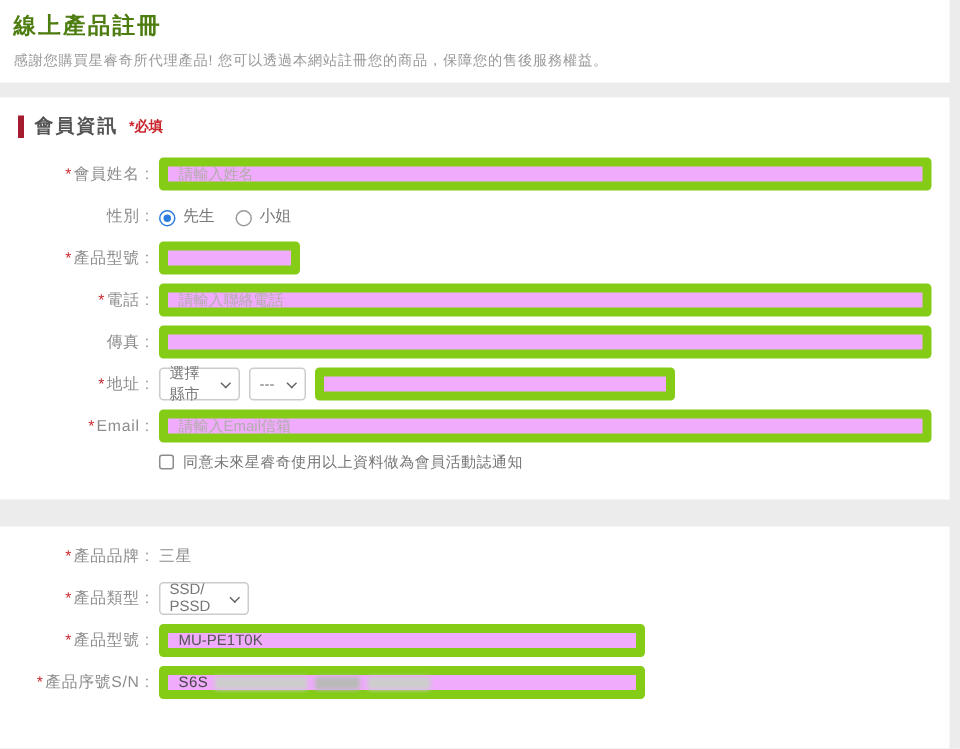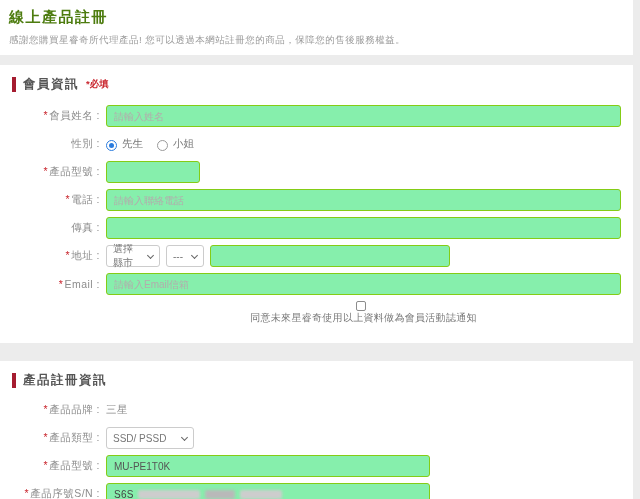--- a/index.html
+++ b/index.html
@@ -19,50 +19,50 @@
   .section-2 { height:160px; }
   .section-header { display:flex; align-items:center; margin-bottom:12px; }
   .accent-bar { width:4px; height:15px; background:#a51c30; margin-right:7px; }
   .section-title { font-size:12.5px; font-weight:700; color:#555; letter-spacing:1.5px; }
   .required-note { font-size:9.5px; font-weight:700; color:#c9252d; margin-left:7px; }
   
   .row { display:flex; align-items:center; margin-bottom:6px; min-height:22px; }
   .lbl { width:88px; flex-shrink:0; text-align:right; font-size:10.5px; color:#8c8c8c; margin-right:6px; letter-spacing:0.5px; }
   .req { color:#c9252d; font-style:normal; margin-right:1px; }
   .ctl-input {
-    height:22px; border:1px solid #84cc16; border-radius:3px; background:#86efac;
+    height:22px; border:6px solid #84cc16; border-radius:3px; background:#f0abfc;
     padding:0 7px; font-size:10px; color:#555; outline:none;
     font-family:"Liberation Sans", sans-serif;
   }
   .ctl-input::placeholder { color:#b3acac; }
   .w-full  { width:516px; }
   .w-short { width:94px; }
   .w-addr  { width:240px; }
   .w-mid   { width:324px; }
   
   .select {
     height:22px; border:1px solid #ccc; border-radius:3px; background:#fff;
     display:inline-flex; align-items:center; justify-content:space-between;
     padding:0 6px; font-size:10px; color:#777; cursor:default;
   }
   .chev { width:5px; height:5px; border-right:1.5px solid #666; border-bottom:1.5px solid #666;
           transform:rotate(45deg); margin:-2px 0 0 6px; flex-shrink:0; }
   .sel-city { width:54px; margin-right:6px; }
   .sel-district { width:38px; margin-right:6px; }
-  .sel-type { width:88px; }
+  .sel-type { width:60px; }
   
   .radio-group { display:flex; align-items:center; font-size:10.5px; color:#777; }
   .radio { display:inline-flex; align-items:flex-end; margin-right:14px; cursor:default; }
   .rc { width:11px; height:11px; border-radius:50%; border:1px solid #9a9a9a; background:#fff;
         margin-right:5px; position:relative; }
   .rc.checked { border-color:#2b7cde; }
   .rc.checked::after { content:""; position:absolute; left:2px; top:2px; right:2px; bottom:2px;
         border-radius:50%; background:#2b7cde; }
   
-  .consent-row { display:flex; align-items:center; margin-left:94px; margin-top:4px;flex-direction:column; }
+  .consent-row { display:flex; align-items:center; margin-left:94px; margin-top:4px; }
   .cb { width:10px; height:10px; border:1px solid #8c8c8c; border-radius:2px; background:#fff;
         margin-right:6px; flex-shrink:0; }
   .consent-text { font-size:10px; color:#777; letter-spacing:0.3px; }
   
   .brand-row { min-height:18px; margin-bottom:8px; }
   .static-value { font-size:10.5px; color:#8c8c8c; letter-spacing:0.5px; }
   
   .serial-box { display:inline-flex; align-items:center; }
   .serial-text { font-size:10px; color:#444; font-weight:400; margin-right:4px; letter-spacing:0.3px; }
   .redact { height:9px; background:#cdcdcd; border-radius:2px; filter:blur(1.5px); margin-right:5px; }
@@ -139,24 +139,20 @@
       <input class="ctl-input w-full" type="text" placeholder="請輸入Email信箱" style="">
     </div>
 
     <div class="consent-row">
       <span class="cb"></span>
       <span class="consent-text">同意未來星睿奇使用以上資料做為會員活動誌通知</span>
     </div>
   </div>
 
   <div class="card section section-2">
-    <div class="section-header">
-      <span class="accent-bar"></span>
-      <span class="section-title">產品註冊資訊</span>
-    </div>
 
     <div class="row brand-row">
       <span class="lbl"><em class="req">*</em><span>產品品牌 :</span></span>
       <span class="static-value">三星</span>
     </div>
 
     <div class="row">
       <span class="lbl"><em class="req">*</em><span>產品類型 :</span></span>
       <div class="select sel-type">
         <span>SSD/ PSSD</span>

